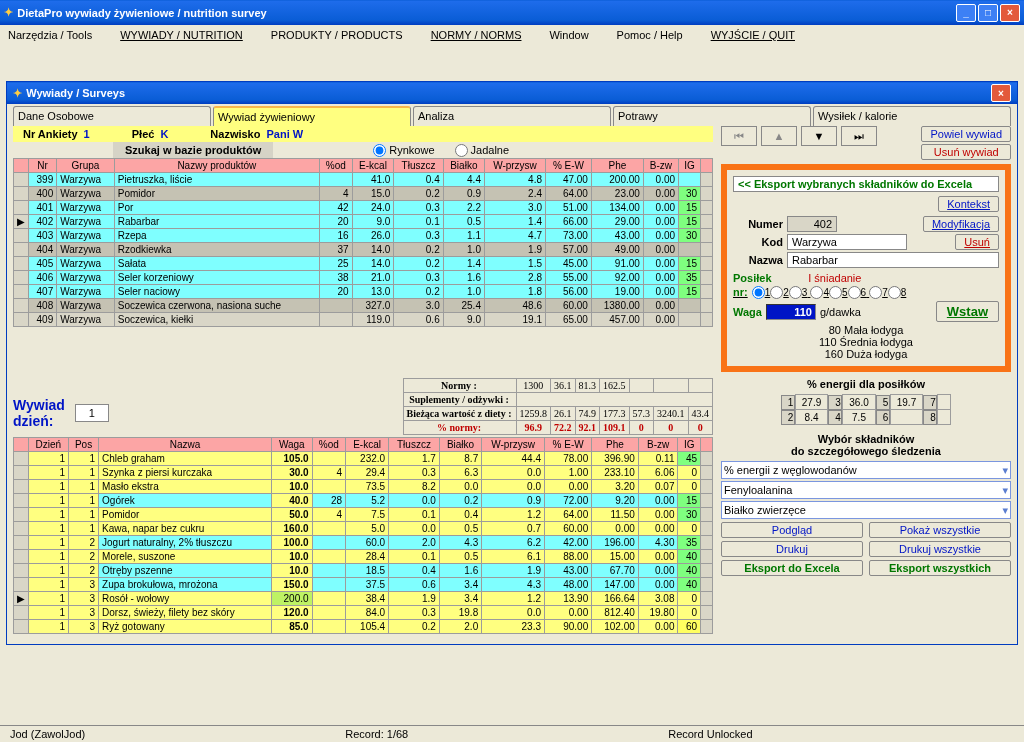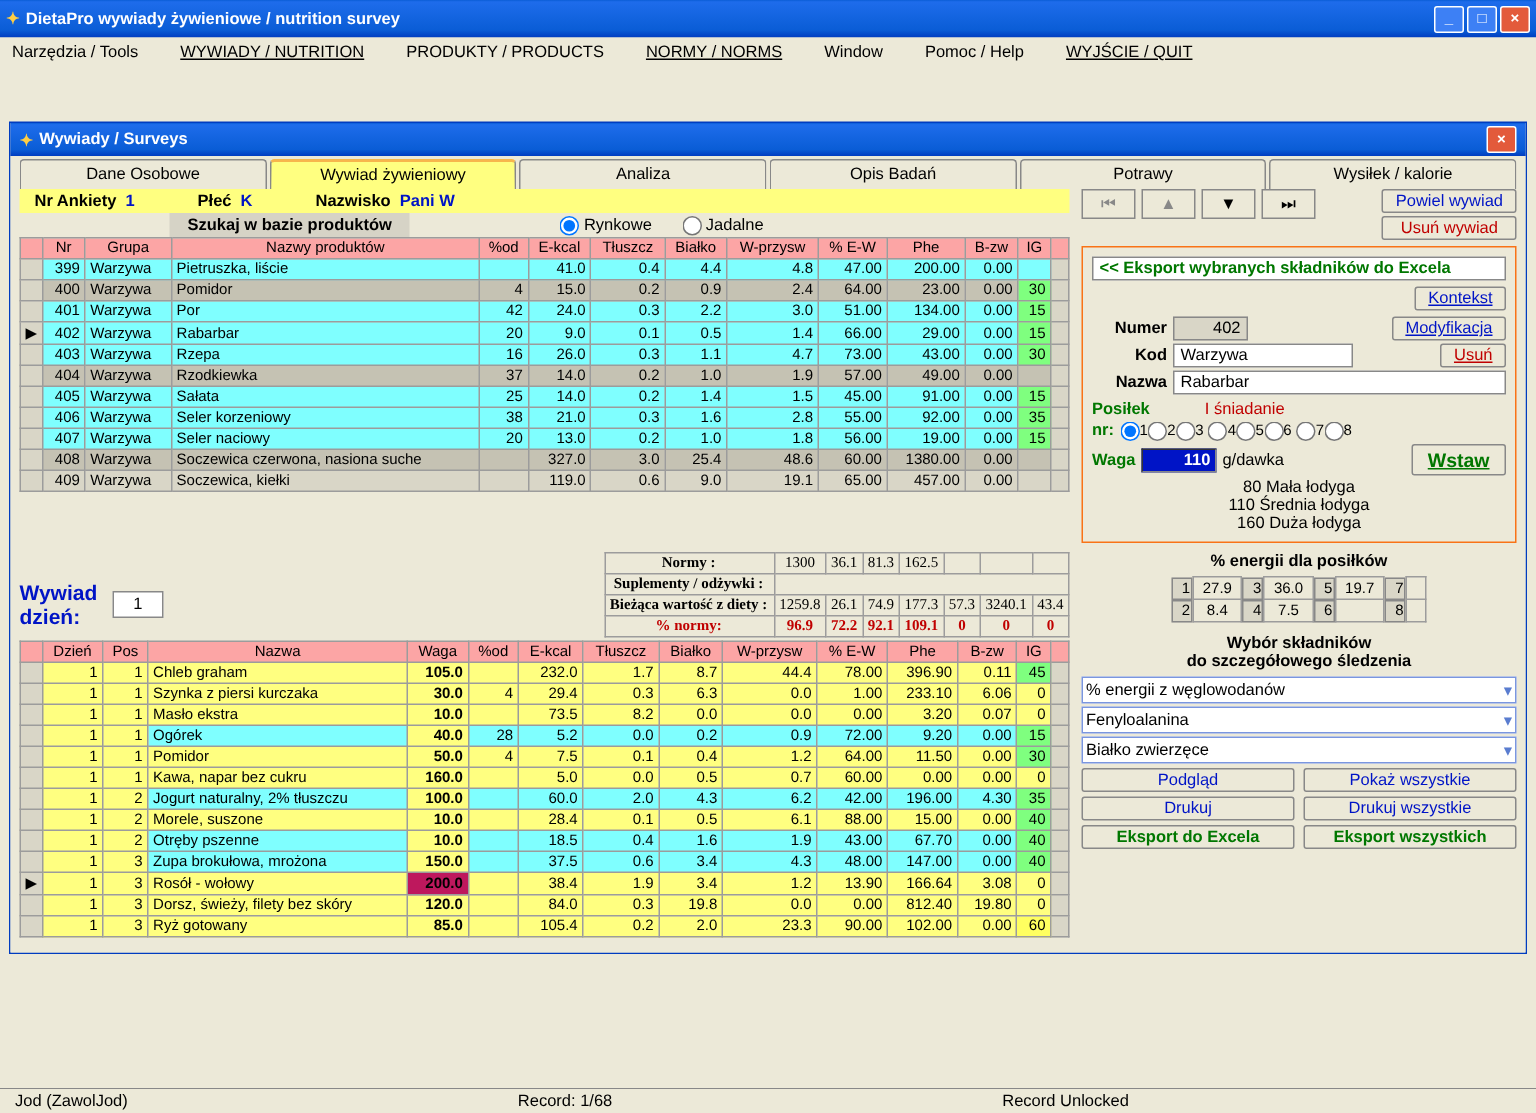--- a/index.html
+++ b/index.html
@@ -16,21 +16,21 @@
 .menubar { background:#ece9d8; padding:4px 8px; display:flex; gap:28px; font-size:11px; }
 .menubar span { cursor:default; }
 
 
 .inner-window { margin:36px 6px 0 6px; border:1px solid #003cc0; }
 .inner-title { background:linear-gradient(to bottom,#0a5dd6 0%,#1e6ceb 5%,#0a5dd6 80%,#003cc0 100%); color:#fff; height:22px; display:flex; align-items:center; padding:0 6px; font-weight:bold; }
 .inner-body { background:#ece9d8; padding:2px 6px 10px 6px; }
 
 
 .tabs { display:flex; gap:2px; margin-bottom:0; }
-.tab { flex:1; text-align:center; padding:3px 4px; background:#ece9d8; border:1px solid #888; border-bottom:none; border-radius:3px 3px 0 0; cursor:default; }
+.tab { flex:1; text-align:left; padding:3px 4px; background:#ece9d8; border:1px solid #888; border-bottom:none; border-radius:3px 3px 0 0; cursor:default; }
 .tab.active { background:#ffff80; border-top:2px solid #f7b64c; }
 
 
 .yellowrow { background:#ffff80; padding:2px 10px; display:flex; align-items:center; gap:6px; font-size:14px; }
 .yellowrow b { font-weight:bold; }
 .yellowrow .blue { color:#0014c6; font-weight:bold; }
 
 
 .searchrow { display:flex; align-items:center; }
 .searchrow .lbl { background:#d6d3c6; padding:2px 12px; font-weight:bold; }
@@ -51,32 +51,32 @@
 
 .topsplit { display:flex; gap:8px; align-items:flex-start; }
 .leftcol { flex:1; }
 .rightcol { width:290px; }
 
 
 .navbtns { display:flex; gap:4px; margin-bottom:4px; }
 .navbtn { width:36px; height:20px; border:1px solid #888; background:#ece9d8; display:flex; align-items:center; justify-content:center; }
 
 
-.rpanel { border:1px solid #f97316; padding:6px; background:#ece9d8; }
+.rpanel { border:6px solid #f97316; padding:6px; background:#ece9d8; }
 .rpanel .row { display:flex; align-items:center; gap:4px; margin:2px 0; }
 .rpanel .lab { width:50px; color:#000; font-weight:bold; text-align:right; }
 .rpanel input[type=text] { border:1px solid #888; padding:1px 4px; font-size:11px; }
 .btn { border:1px solid #888; background:#ece9d8; padding:1px 8px; cursor:default; border-radius:2px; }
 .btn.blue-text { color:#0014c6; }
 .btn.red-text { color:#c00000; }
 .btn.green-text { color:#007700; font-weight:bold; }
 .posilek { margin-top:4px; }
 .posilek .green { color:#007700; font-weight:bold; }
 .posilek .red { color:#c00000; font-weight:normal; }
-.mealradios { display:flex; gap:0px; margin:2px 0; }
+.mealradios { display:flex; gap:0px; margin:2px 0;text-decoration:underline; }
 .mealradios label { display:flex; align-items:center; font-size:10px; }
 .waga-inp { background:#0014c6; color:#fff; text-align:right; border:1px inset #888; width:50px; padding:1px 3px; font-weight:bold; }
 
 
 .bottomarea { margin-top:6px; display:flex; gap:8px; }
 .bottomleft { flex:1; }
 .bottomright { width:290px; }
 
 .normytbl td, .normytbl th { text-align:center;font-family:Liberation Serif, serif; }
 .normylab { text-align:right; font-weight:bold; padding-right:4px; }
@@ -127,21 +127,20 @@
     <span>Wywiady / Surveys</span>
     <span class="gap" style="flex:1"></span>
     <div class="winbtn close">×</div>
   </div>
   <div class="inner-body">
 
     <div class="tabs" id="tabs">
         <div class="tab">Dane Osobowe</div>
         <div class="tab active">Wywiad żywieniowy</div>
         <div class="tab">Analiza</div>
-        <div class="tab">Opis Badań</div>
         <div class="tab">Potrawy</div>
         <div class="tab">Wysiłek / kalorie</div>
       </div>
 
     <div class="topsplit">
       <div class="leftcol">
 
         <div class="yellowrow">
           <b>Nr Ankiety</b>
           <span class="blue">1</span>
@@ -671,21 +670,21 @@
                 <td>147.00</td>
                 <td>0.00</td>
                 <td class="ig-green">40</td>
                 <td style="background:#d9d6c7"></td>
               </tr>
               <tr class="yellow">
                 <td style="background:#d9d6c7">▶</td>
                 <td style="background:#ffff80">1</td>
                 <td style="background:#ffff80">3</td>
                 <td class="l">Rosół - wołowy</td>
-                <td style="background:#be185d;font-weight:bold">200.0</td>
+                <td style="background:#bef264;font-weight:normal">200.0</td>
                 <td></td>
                 <td>38.4</td>
                 <td>1.9</td>
                 <td>3.4</td>
                 <td>1.2</td>
                 <td>13.90</td>
                 <td>166.64</td>
                 <td>3.08</td>
                 <td class="">0</td>
                 <td style="background:#d9d6c7"></td>

